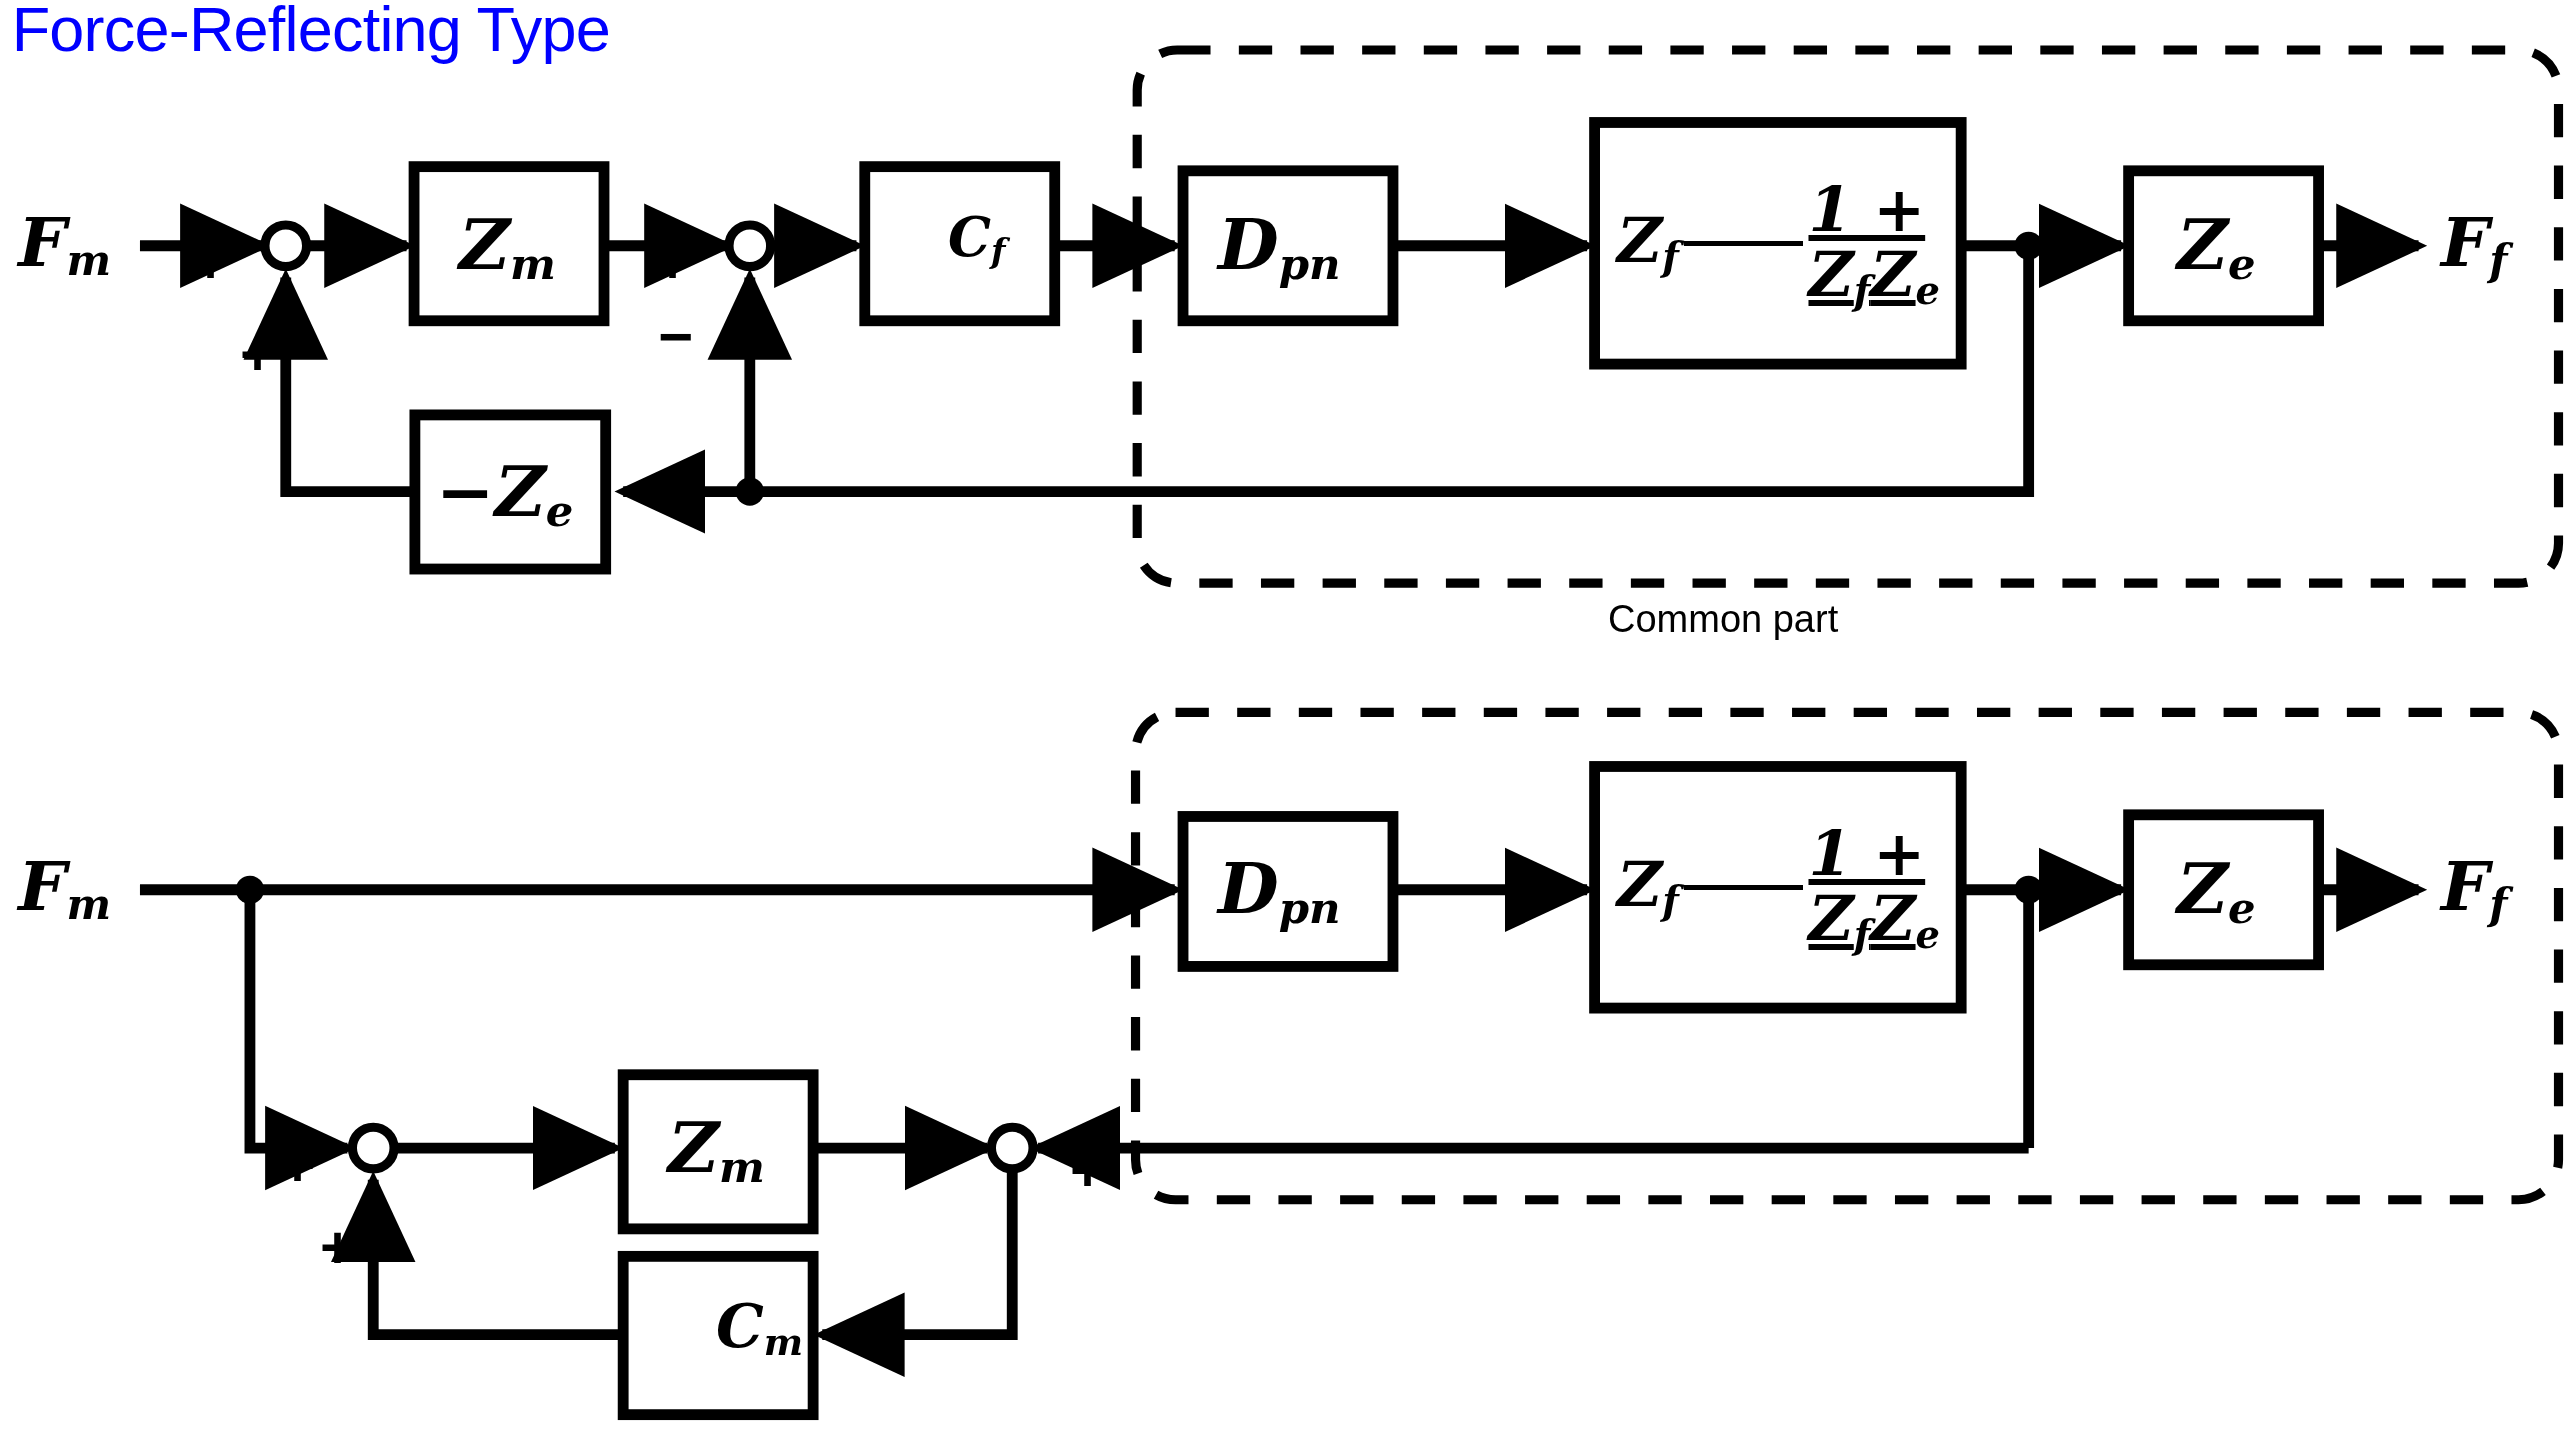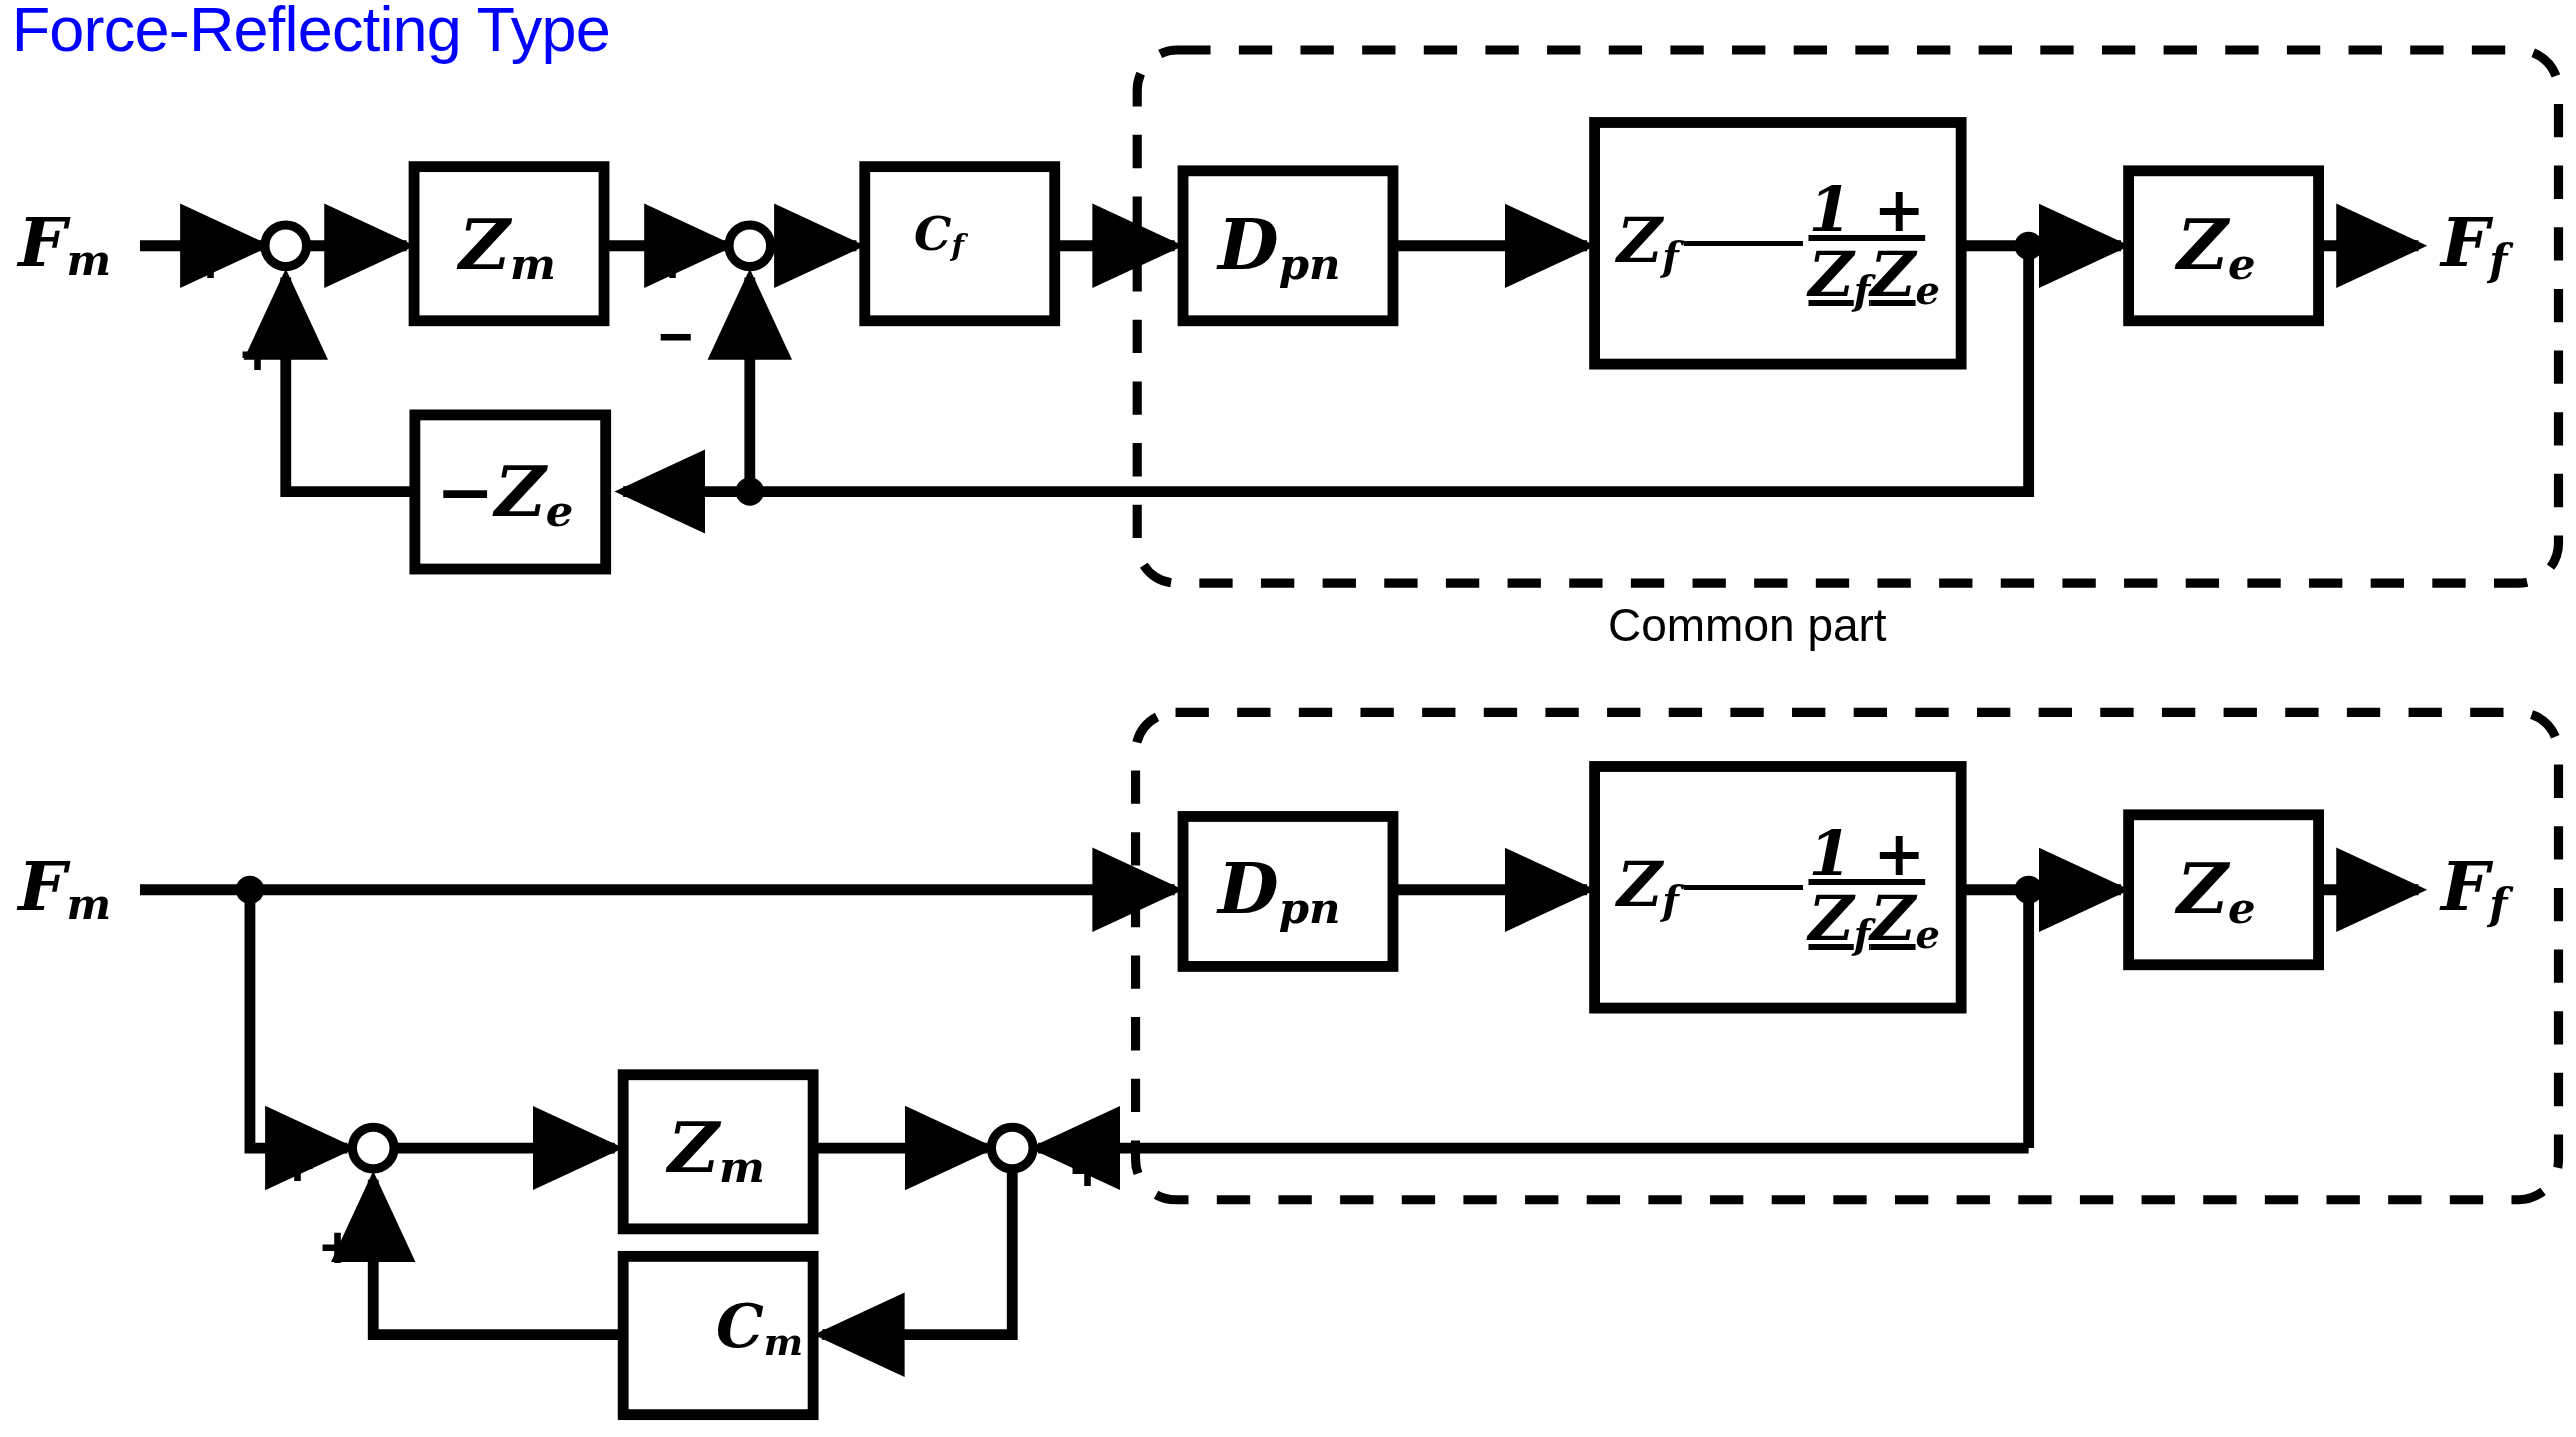--- a/index.html
+++ b/index.html
@@ -6,21 +6,21 @@
   body{width:2576px;height:1438px;position:relative;overflow:hidden;
        font-family:"Liberation Sans",sans-serif;}
   #root{position:absolute;left:0;top:0;width:2558px;height:1438px;}
   svg#diagram{position:absolute;left:0;top:0;width:2576px;height:1438px;}
   .ttl{position:absolute;font-family:"Liberation Sans",sans-serif;
        font-weight:400;font-size:63px;letter-spacing:-0.8px;
        white-space:nowrap;line-height:1;}
   .ttl-reflect{left:11.7px;top:-1.7px;color:#0000ff;}
   .ttl-project{left:11.7px;top:721px;color:#ff0000;}
   .lbl-common{position:absolute;left:1608px;top:598px;color:#000000;
-       font-family:"Liberation Sans",sans-serif;font-size:46px;white-space:nowrap;}
+       font-family:"Liberation Sans",sans-serif;font-size:38px;white-space:nowrap;}
   .mth{position:absolute;font-family:"DejaVu Serif",serif;
        font-weight:700;font-style:italic;color:#000;white-space:nowrap;
        line-height:1;}
   .mth sub{font-size:.62em;font-style:italic;font-weight:700;
        vertical-align:-.22em;letter-spacing:0;}
   .sign{position:absolute;font-family:"Liberation Sans",sans-serif;
        font-weight:700;color:#000;line-height:1;white-space:nowrap;}
   .frac{position:absolute;display:flex;flex-direction:row;
        align-items:center;justify-content:center;
        font-family:"DejaVu Serif",serif;font-weight:700;font-style:italic;
@@ -143,21 +143,21 @@
   <div class="sign" style="left:658px;top:307px;font-size:60px;">−</div>
 
   <div class="mth" style="left:459px;top:210px;font-size:70px;">
     <span>Z</span><sub>m</sub>
   </div>
 
   <div class="mth" style="left:436px;top:457px;font-size:70px;">
     <span>−Z</span><sub>e</sub>
   </div>
 
-  <div class="mth" style="left:914px;top:210px;font-size:47px;">
+  <div class="mth" style="left:948px;top:210px;font-size:54px;">
     <span>C</span><sub>f</sub>
   </div>
 
   <div class="mth" style="left:1218px;top:210px;font-size:70px;">
     <span>D</span><sub>pn</sub>
   </div>
 
   <div class="frac" style="left:1612px;top:133px;width:333px;height:221px;font-size:62px;">
     <div class="num">
       <span>Z</span><sub>f</sub>

